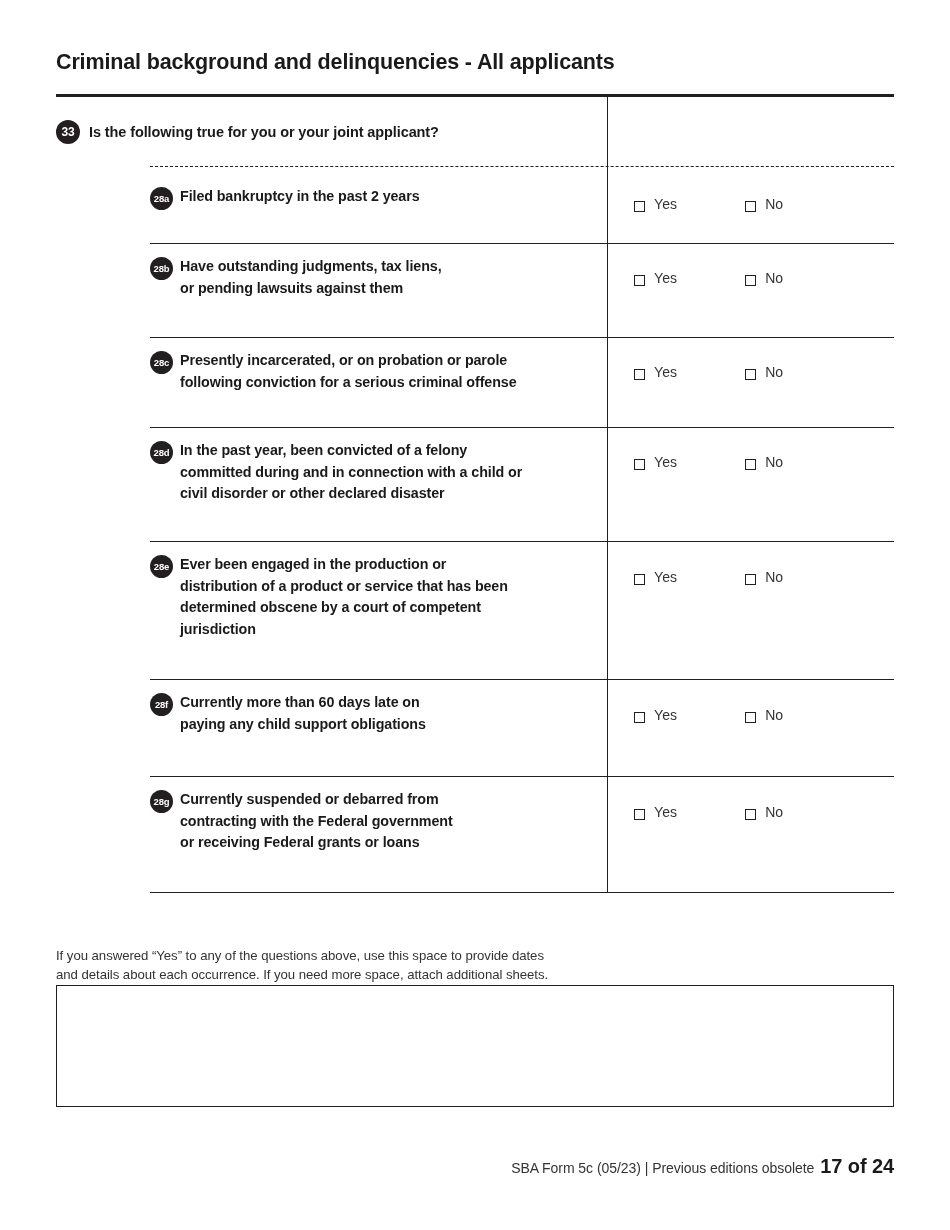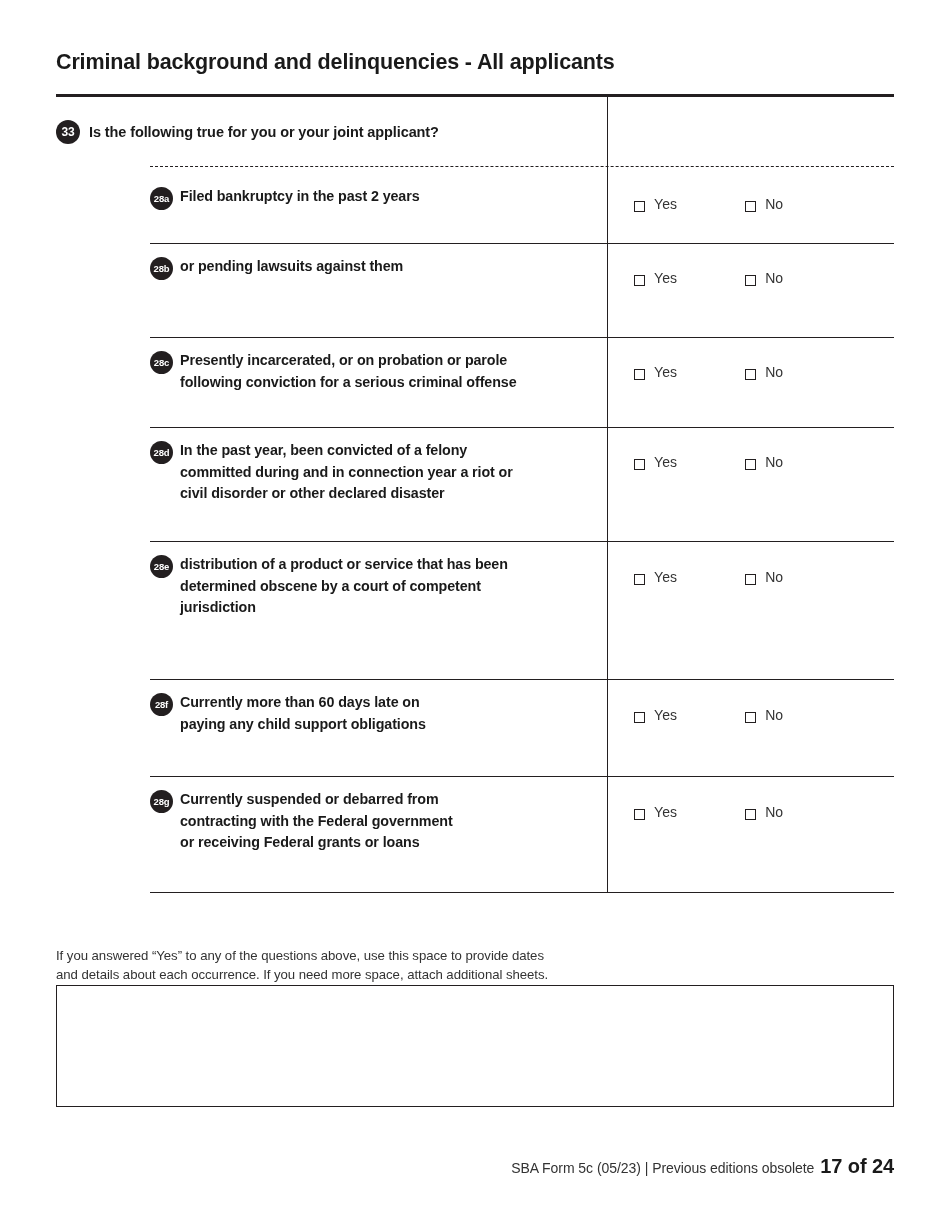--- a/index.html
+++ b/index.html
@@ -243,20 +243,21 @@
         <div class="answer-opt">
           <span class="cbox"></span>
           <span class="answer-label">No</span>
         </div>
       </div>
       <div class="row-sep" style="top: 243px;"></div>
       <div class="sub-row" style="top: 252px;">
         <div class="row-left">
           <span class="badge badge-sm">28b</span>
           <div class="sub-text">
+            <span class="ln">Have outstanding judgments, tax liens,</span>
             <span class="ln">or pending lawsuits against them</span>
           </div>
         </div>
       </div>
       <div class="answers" style="left: 634px; top: 270px;">
         <div class="answer-opt">
           <span class="cbox"></span>
           <span class="answer-label">Yes</span>
         </div>
         <div class="answer-opt">
@@ -283,40 +284,41 @@
           <span class="cbox"></span>
           <span class="answer-label">No</span>
         </div>
       </div>
       <div class="row-sep" style="top: 427px;"></div>
       <div class="sub-row" style="top: 436px;">
         <div class="row-left">
           <span class="badge badge-sm">28d</span>
           <div class="sub-text">
             <span class="ln">In the past year, been convicted of a felony</span>
-            <span class="ln">committed during and in connection year a riot or</span>
+            <span class="ln">committed during and in connection with a child or</span>
             <span class="ln">civil disorder or other declared disaster</span>
           </div>
         </div>
       </div>
       <div class="answers" style="left: 634px; top: 454px;">
         <div class="answer-opt">
           <span class="cbox"></span>
           <span class="answer-label">Yes</span>
         </div>
         <div class="answer-opt">
           <span class="cbox"></span>
           <span class="answer-label">No</span>
         </div>
       </div>
       <div class="row-sep" style="top: 541px;"></div>
       <div class="sub-row" style="top: 550px;">
         <div class="row-left">
           <span class="badge badge-sm">28e</span>
           <div class="sub-text">
+            <span class="ln">Ever been engaged in the production or</span>
             <span class="ln">distribution of a product or service that has been</span>
             <span class="ln">determined obscene by a court of competent</span>
             <span class="ln">jurisdiction</span>
           </div>
         </div>
       </div>
       <div class="answers" style="left: 634px; top: 569px;">
         <div class="answer-opt">
           <span class="cbox"></span>
           <span class="answer-label">Yes</span>

